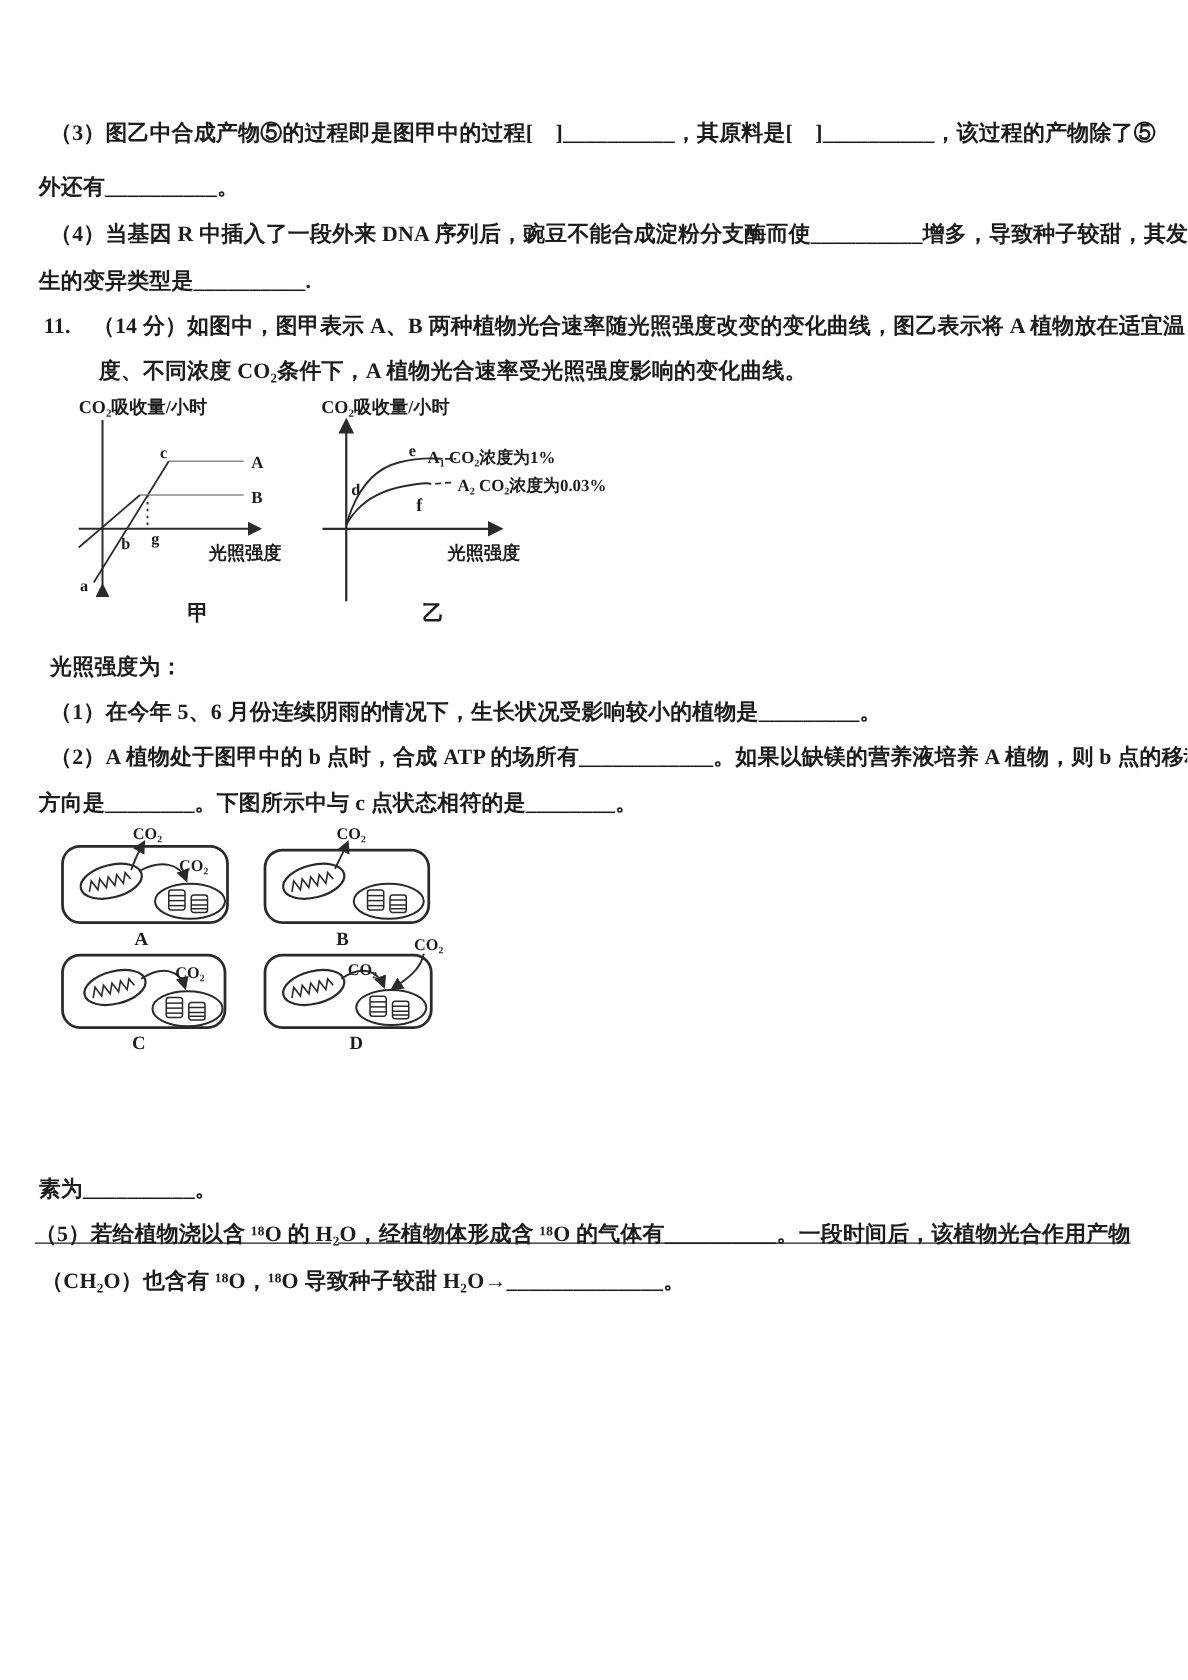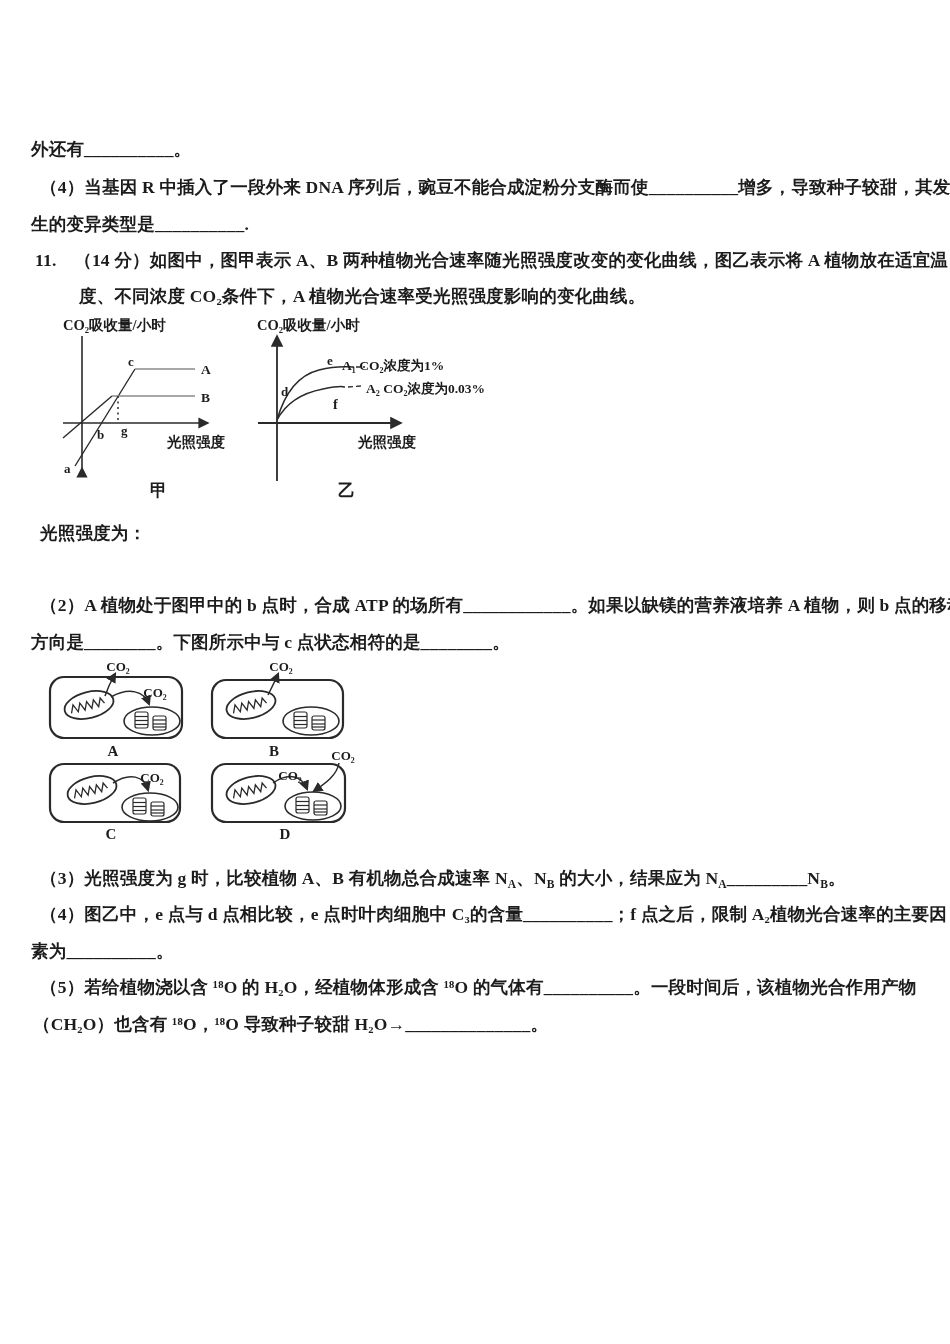--- a/index.html
+++ b/index.html
@@ -14,20 +14,21 @@
   .lglbl{font-size:13.5px;font-weight:700;}
   .cap{font-size:17px;font-weight:700;}
   .co2{font-size:13px;font-weight:700;}
   .optlbl{font-size:15px;font-weight:700;}
 </style>
 </head>
 <body>
 
 <div class="page">
 
+  <div class="ln" style="left:40px;top:94px;">（3）图乙中合成产物⑤的过程即是图甲中的过程[　]__________，其原料是[　]__________，该过程的产物除了⑤</div>
   <div class="ln" style="left:31px;top:137px;">外还有__________。</div>
   <div class="ln" style="left:40px;top:175px;">（4）当基因 R 中插入了一段外来 DNA 序列后，豌豆不能合成淀粉分支酶而使__________增多，导致种子较甜，其发</div>
   <div class="ln" style="left:31px;top:212px;">生的变异类型是__________.</div>
 
   <div class="ln" style="left:35px;top:248px;">11.　（14 分）如图中，图甲表示 A、B 两种植物光合速率随光照强度改变的变化曲线，图乙表示将 A 植物放在适宜温</div>
   <div class="ln" style="left:31px;top:284px;margin-left:48px;">度、不同浓度 CO₂条件下，A 植物光合速率受光照强度影响的变化曲线。</div>
 
   <svg style="left:55px;top:316px;" width="230" height="192" viewBox="0 0 230 192">
     <defs>
       <marker id="ah1" markerWidth="9" markerHeight="9" refX="6" refY="3.5" orient="auto">
@@ -77,20 +78,21 @@
     <text x="26" y="80" class="ptlbl">d</text>
     <text x="72" y="49" class="ptlbl">e</text>
     <text x="78" y="93" class="ptlbl" style="font-size:14.5px">f</text>
 
     <text x="87" y="54" class="lglbl">A₁  CO₂浓度为1%</text>
     <text x="111" y="77" class="lglbl">A₂ CO₂浓度为0.03%</text>
     <text x="83" y="180" class="cap">乙</text>
   </svg>
 
   <div class="ln" style="left:40px;top:521px;">光照强度为：</div>
+  <div class="ln" style="left:40px;top:557px;">（1）在今年 5、6 月份连续阴雨的情况下，生长状况受影响较小的植物是_________。</div>
   <div class="ln" style="left:40px;top:593px;">（2）A 植物处于图甲中的 b 点时，合成 ATP 的场所有____________。如果以缺镁的营养液培养 A 植物，则 b 点的移动</div>
   <div class="ln" style="left:31px;top:630px;">方向是________。下图所示中与 c 点状态相符的是________。</div>
 
   <svg style="left:45px;top:659px;" width="325" height="192" viewBox="0 0 325 192">
     <defs>
       <marker id="ah3" markerWidth="9" markerHeight="9" refX="5.5" refY="3.5" orient="auto">
         <path d="M0,0 L7,3.5 L0,7 z" fill="#2a2a2a"></path>
       </marker>
       <g id="mito">
         <ellipse cx="0" cy="0" rx="25" ry="13" fill="#fff" stroke="#2a2a2a" stroke-width="1.8"></ellipse>
@@ -145,22 +147,18 @@
       <use href="#mito" transform="translate(206,131) rotate(-14)"></use>
       <use href="#chloro" transform="translate(268,147)"></use>
       <path d="M228,124 C 244,113 257,117 262,130" fill="none" stroke="#2a2a2a" stroke-width="1.5" marker-end="url(#ah3)"></path>
       <path d="M294,104 C 292,116 281,124 269,132" fill="none" stroke="#2a2a2a" stroke-width="1.5" marker-end="url(#ah3)"></path>
       <text x="245" y="121" text-anchor="middle" class="co2">CO₂</text>
       <text x="298" y="101" text-anchor="middle" class="co2">CO₂</text>
       <text x="240" y="180" text-anchor="middle" class="optlbl">D</text>
     </g>
   </svg>
 
-  <div class="ln" style="left:40px;top:866px;">
-    <span>（3）光照强度为 g 时，比较植物 A、B 有机物总合成速率 N</span><span class="sb">A</span><span>、N</span><span class="sb">B</span><span> 的大小，结果应为 N</span><span class="sb">A</span><span>_________N</span><span class="sb">B</span><span>。</span>
-  </div>
 
-  <div class="ln" style="left:40px;top:902px;">（4）图乙中，e 点与 d 点相比较，e 点时叶肉细胞中 C₃的含量__________；f 点之后，限制 A₂植物光合速率的主要因</div>
   <div class="ln" style="left:31px;top:939px;">素为__________。</div>
-  <div class="ln" style="left:40px;top:975px;">（5）若给植物浇以含 ¹⁸O 的 H₂O，经植物体形成含 ¹⁸O 的气体有__________。一段时间后，该植物光合作用产物</div>
+  <div class="ln" style="left:28px;top:975px;text-decoration:underline;">（5）若给植物浇以含 ¹⁸O 的 H₂O，经植物体形成含 ¹⁸O 的气体有__________。一段时间后，该植物光合作用产物</div>
   <div class="ln" style="left:33px;top:1012px;">（CH₂O）也含有 ¹⁸O，¹⁸O 导致种子较甜 H₂O→______________。</div>
 
 </div>
 
 </body></html>

